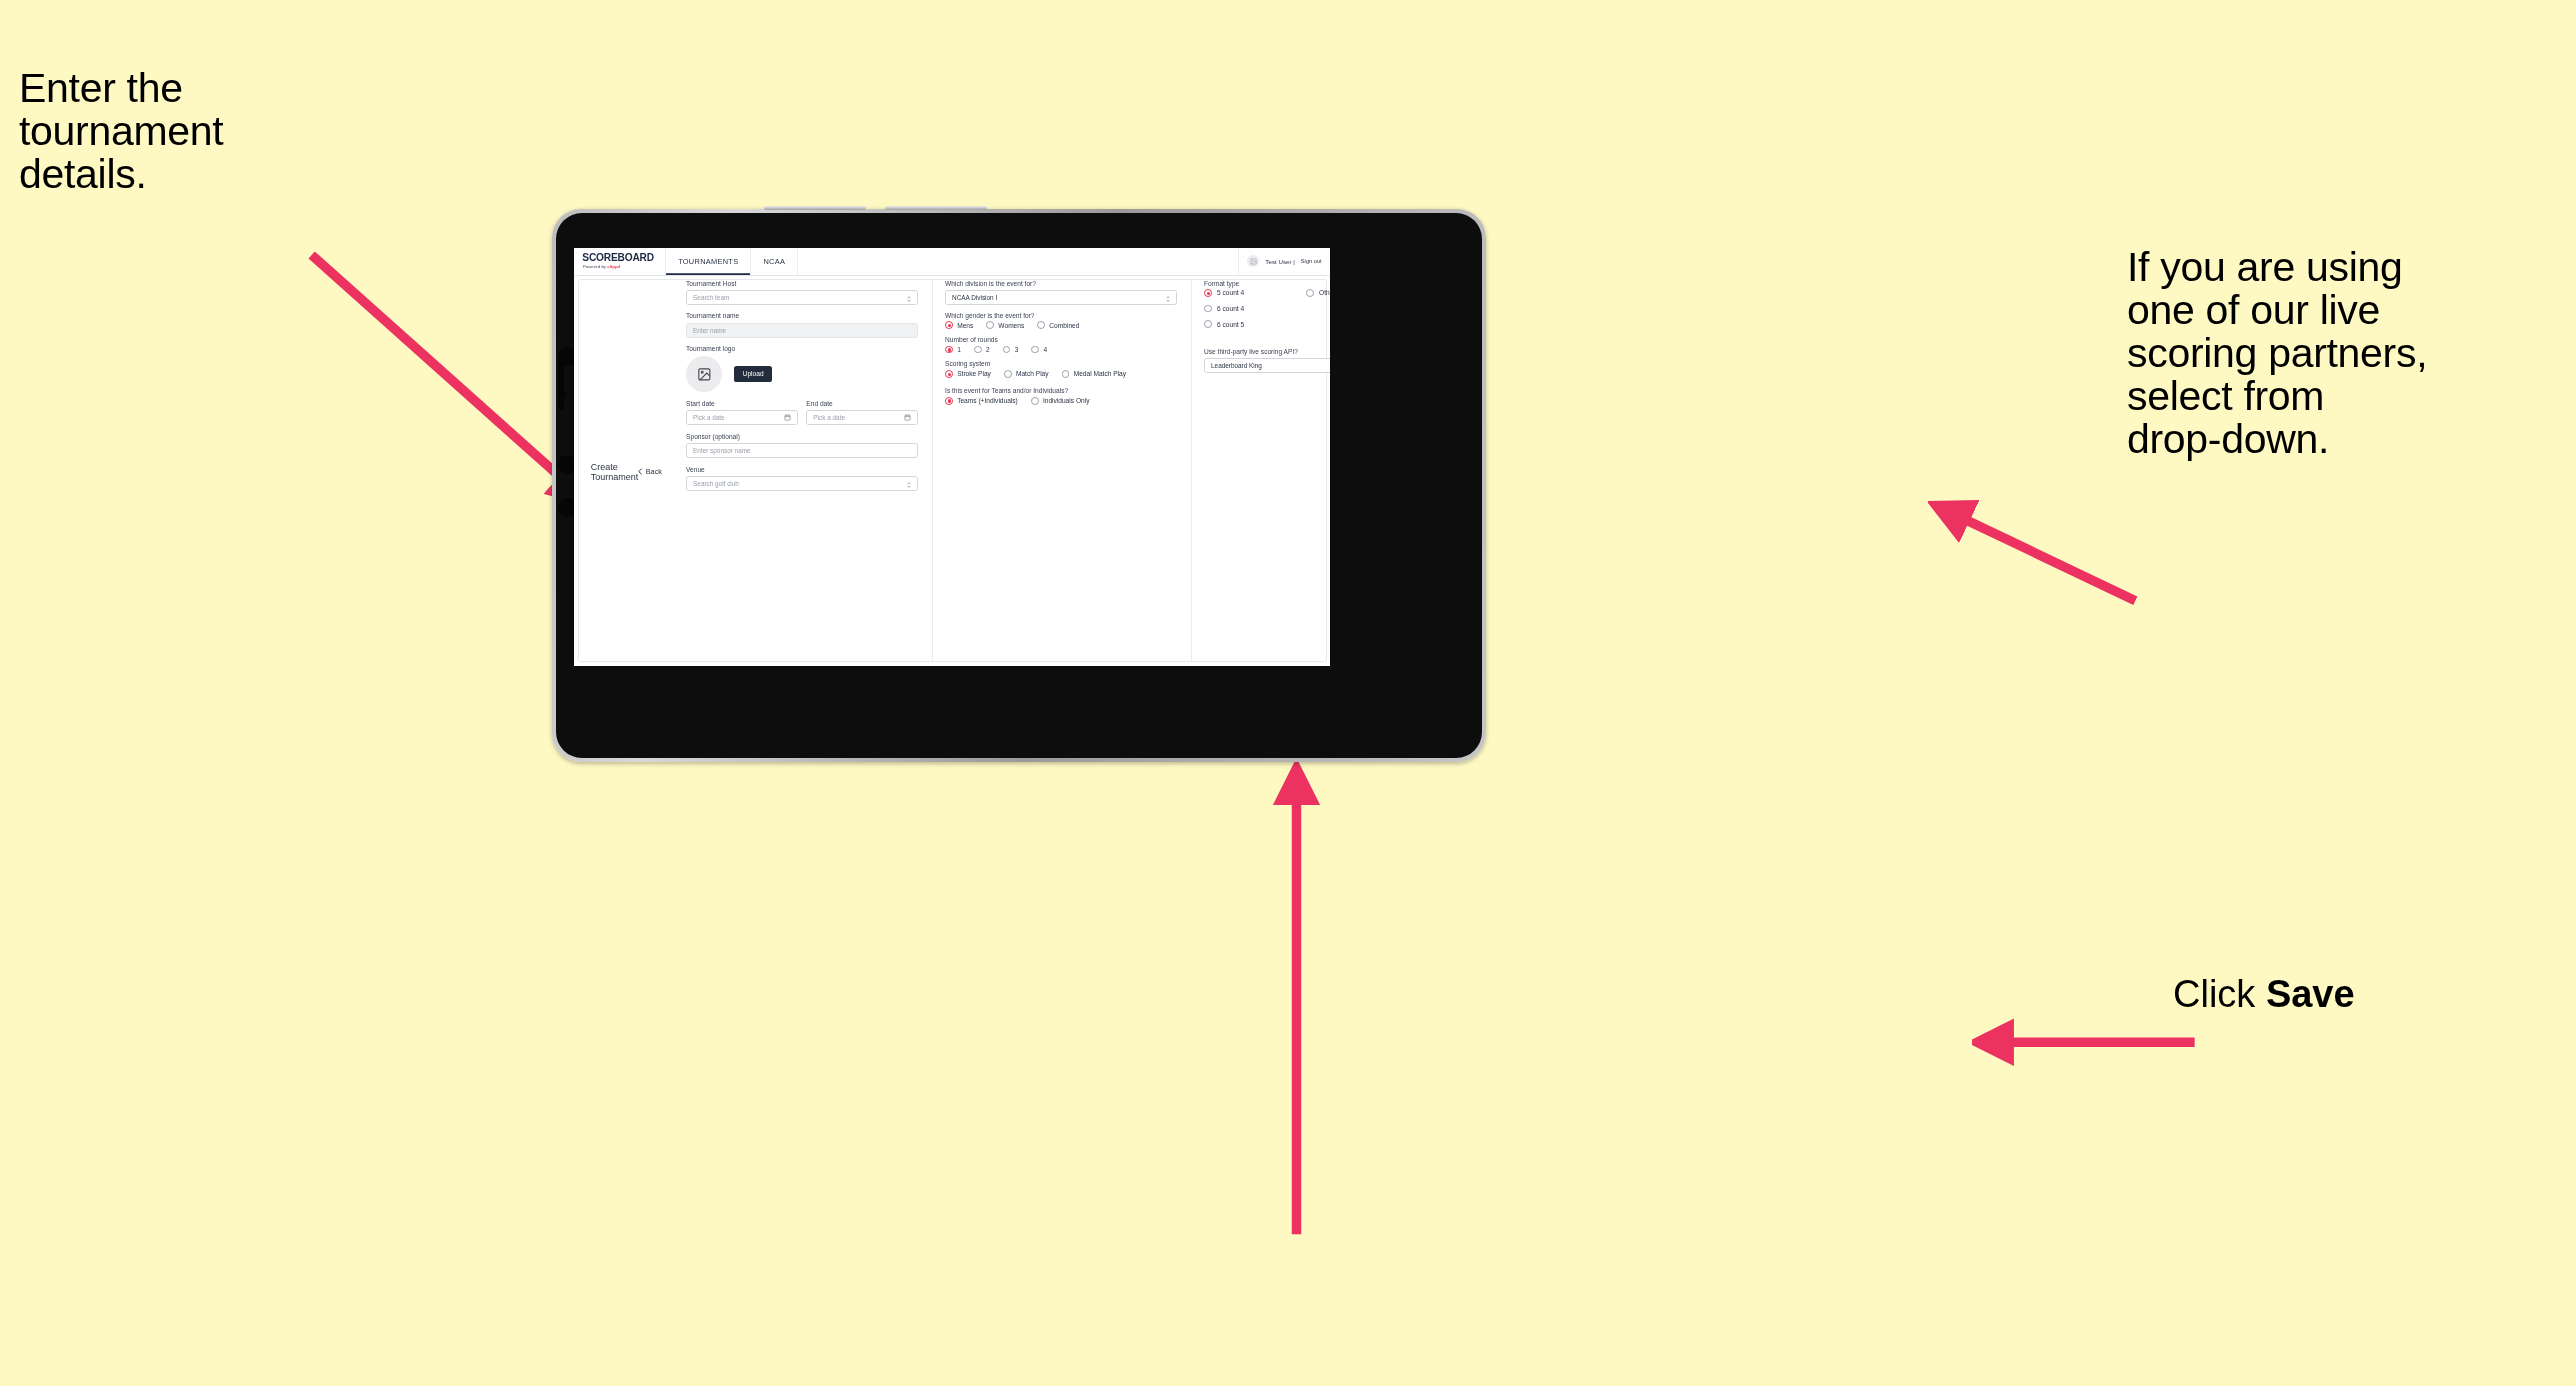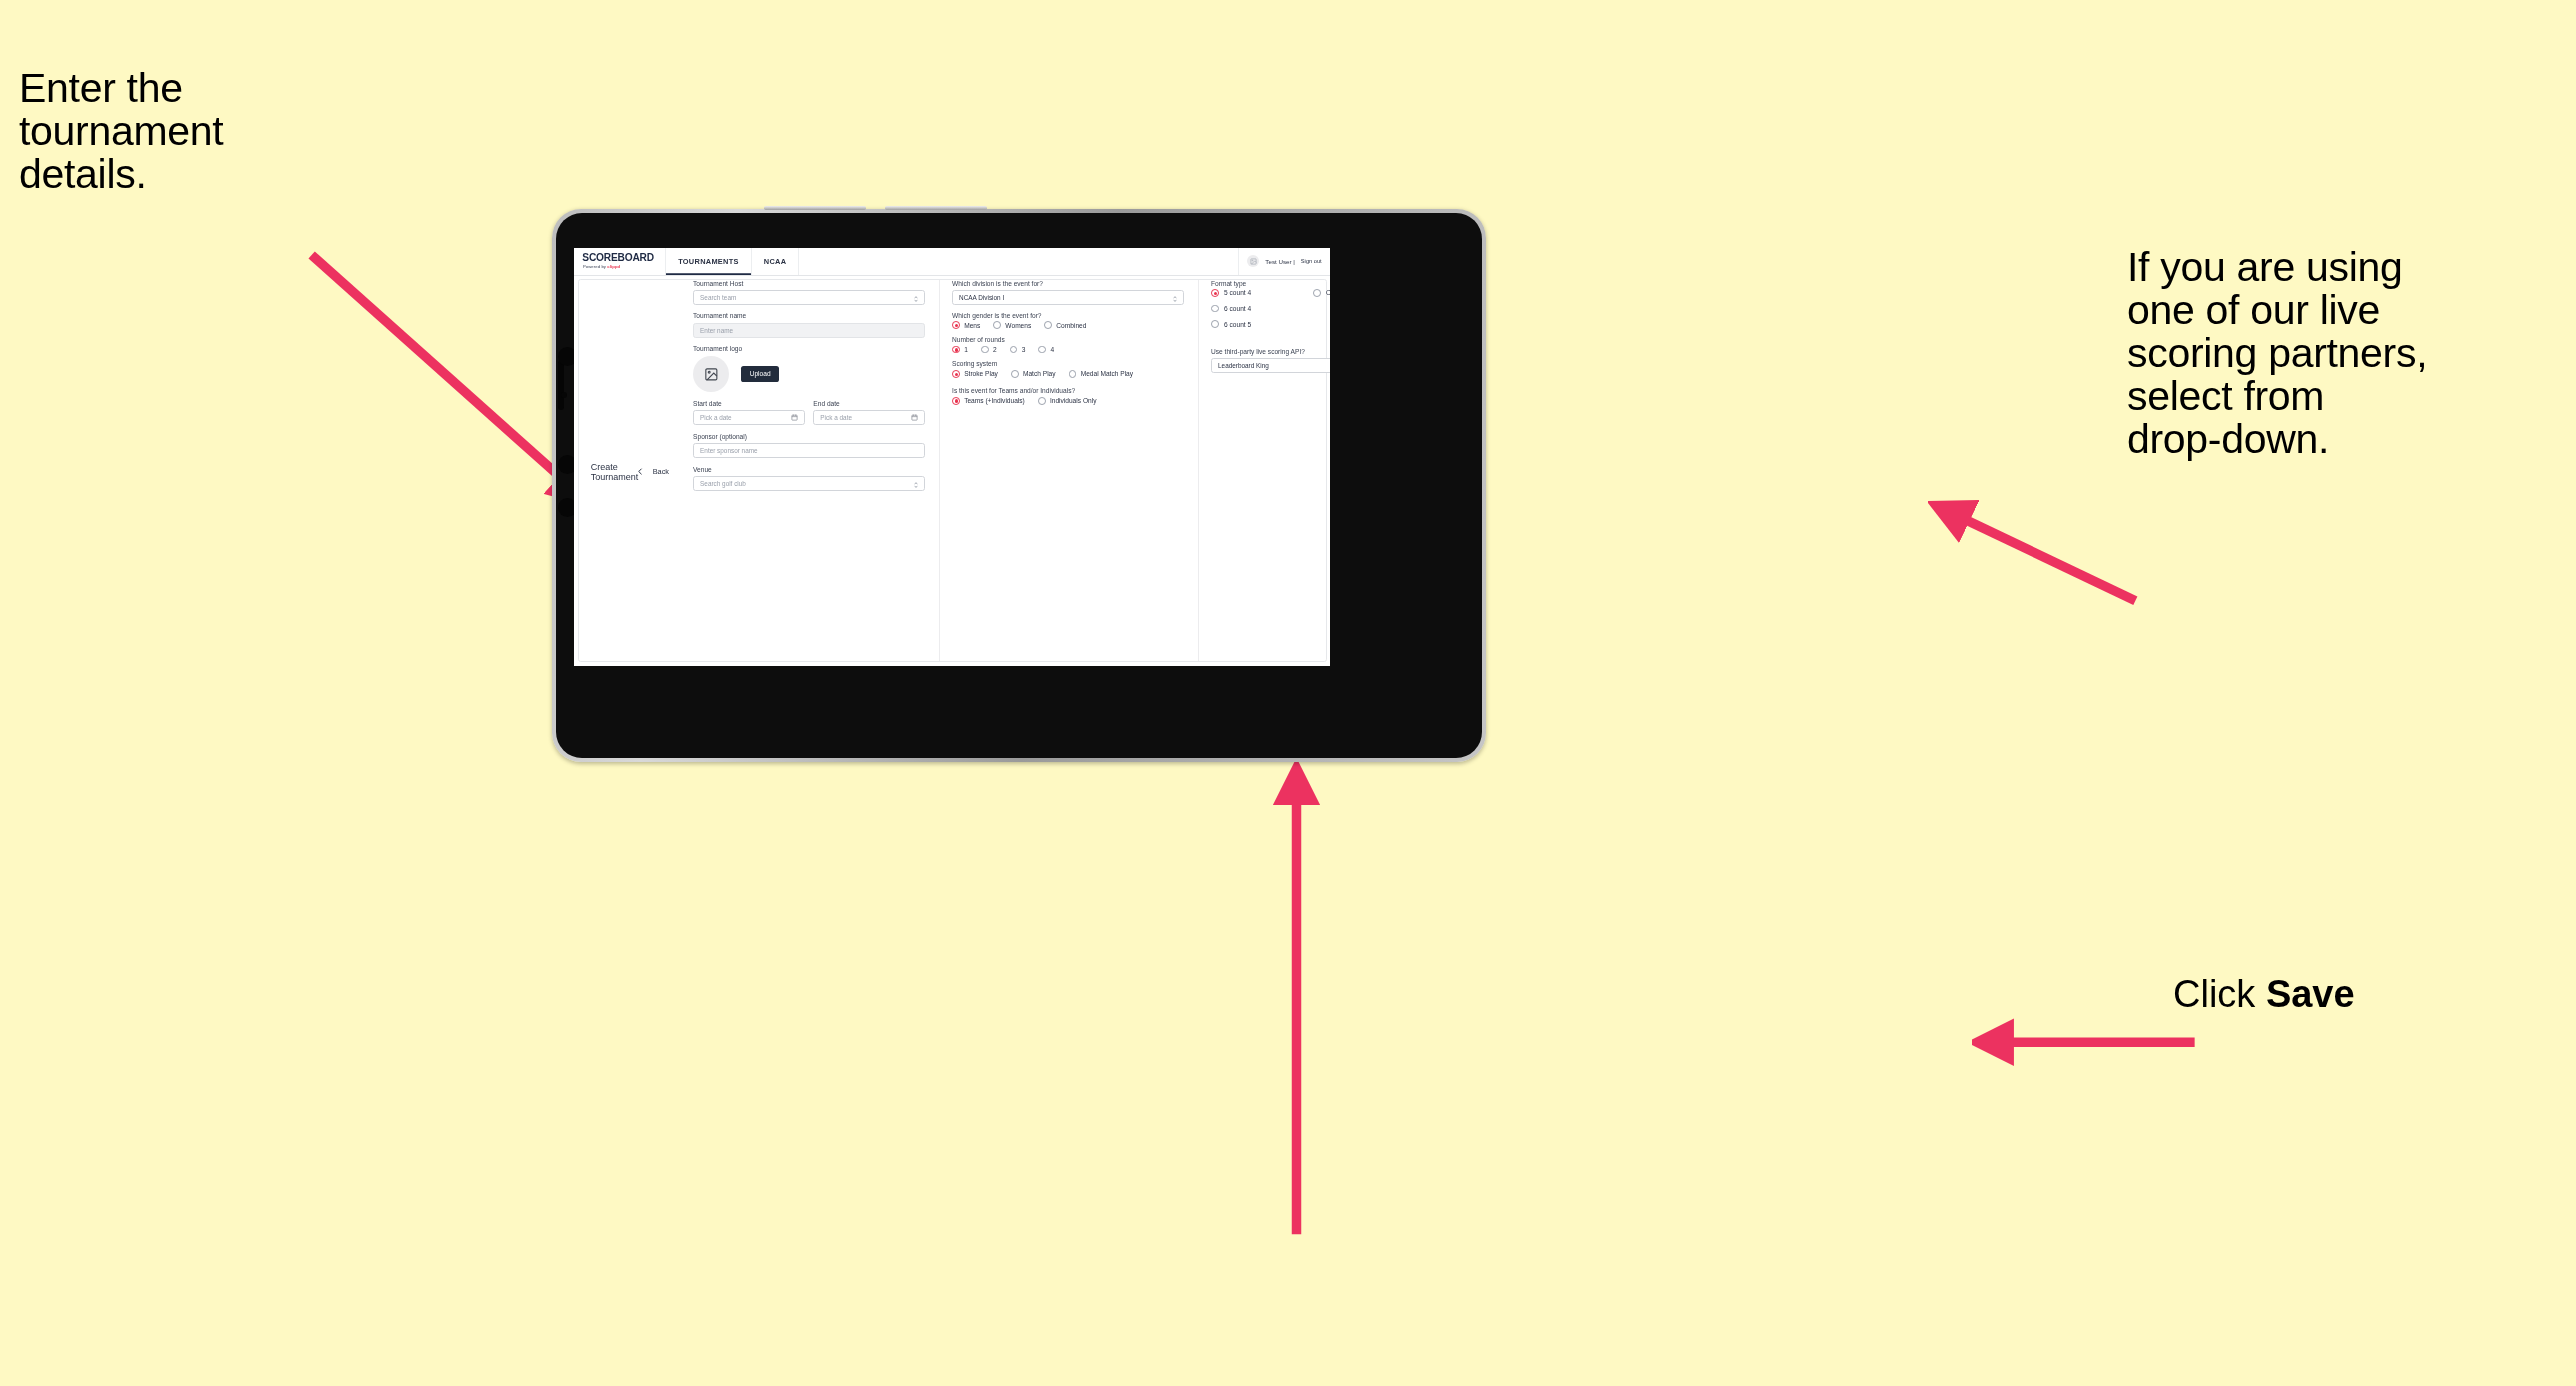--- a/index.html
+++ b/index.html
@@ -86,21 +86,20 @@
   #brand-sub {
     font-size: 4.2px; color: #3c4356; margin-top: 1.7px; line-height: 1;
     letter-spacing: 0.1px;
   }
   #brand-sub .pink { color: #e8334f; font-weight: 700; }
   .nav-tab {
     display: flex; align-items: center; padding: 0 12px;
     font-size: 7.4px; color: #2b3244; letter-spacing: 0.3px;
     border-right: 0.9px solid #eceef0;
     cursor: pointer;
-    font-weight: bold;
   }
   .nav-tab.active { box-shadow: inset 0 -1.7px 0 #1f2a44; }
   #nav-spacer { flex: 1; border-right: 0.9px solid #eceef0; }
   #nav-user {
     display: flex; align-items: center; gap: 6px; padding: 0 8.6px;
   }
   #avatar {
     width: 12px; height: 12px; border-radius: 50%;
     background: #ececee;
     display: flex; align-items: center; justify-content: center;
@@ -113,21 +112,21 @@
     position: absolute; left: 3.5px; right: 3.5px; top: 31px; bottom: 3.5px;
     background: #fff; border: 0.9px solid #e6e8eb; border-radius: 2.6px;
     display: flex; 
   }
   #card-head {
     display: flex; align-items: center; justify-content: space-between;
     padding: 10.4px 12px 7px 12px;
   }
   #page-title { font-size: 9px; color: #2b3244; }
   #back-link {
-    display: flex; align-items: center; gap: 10px;
+    display: flex; align-items: center; gap: 3px;
     font-size: 7.4px; color: #2b3244; cursor: pointer;
   }
 
   #cols { flex: 1; display: flex; padding: 0 0 0 0; }
   .col { padding: 0 14px 0 12px; }
   .col.c1 { width: 259px; border-right: 0.9px solid #ececee; }
   .col.c2 { width: 259px; border-right: 0.9px solid #ececee; }
   .col.c3 { flex: 1; }
 
   .fld-label {

